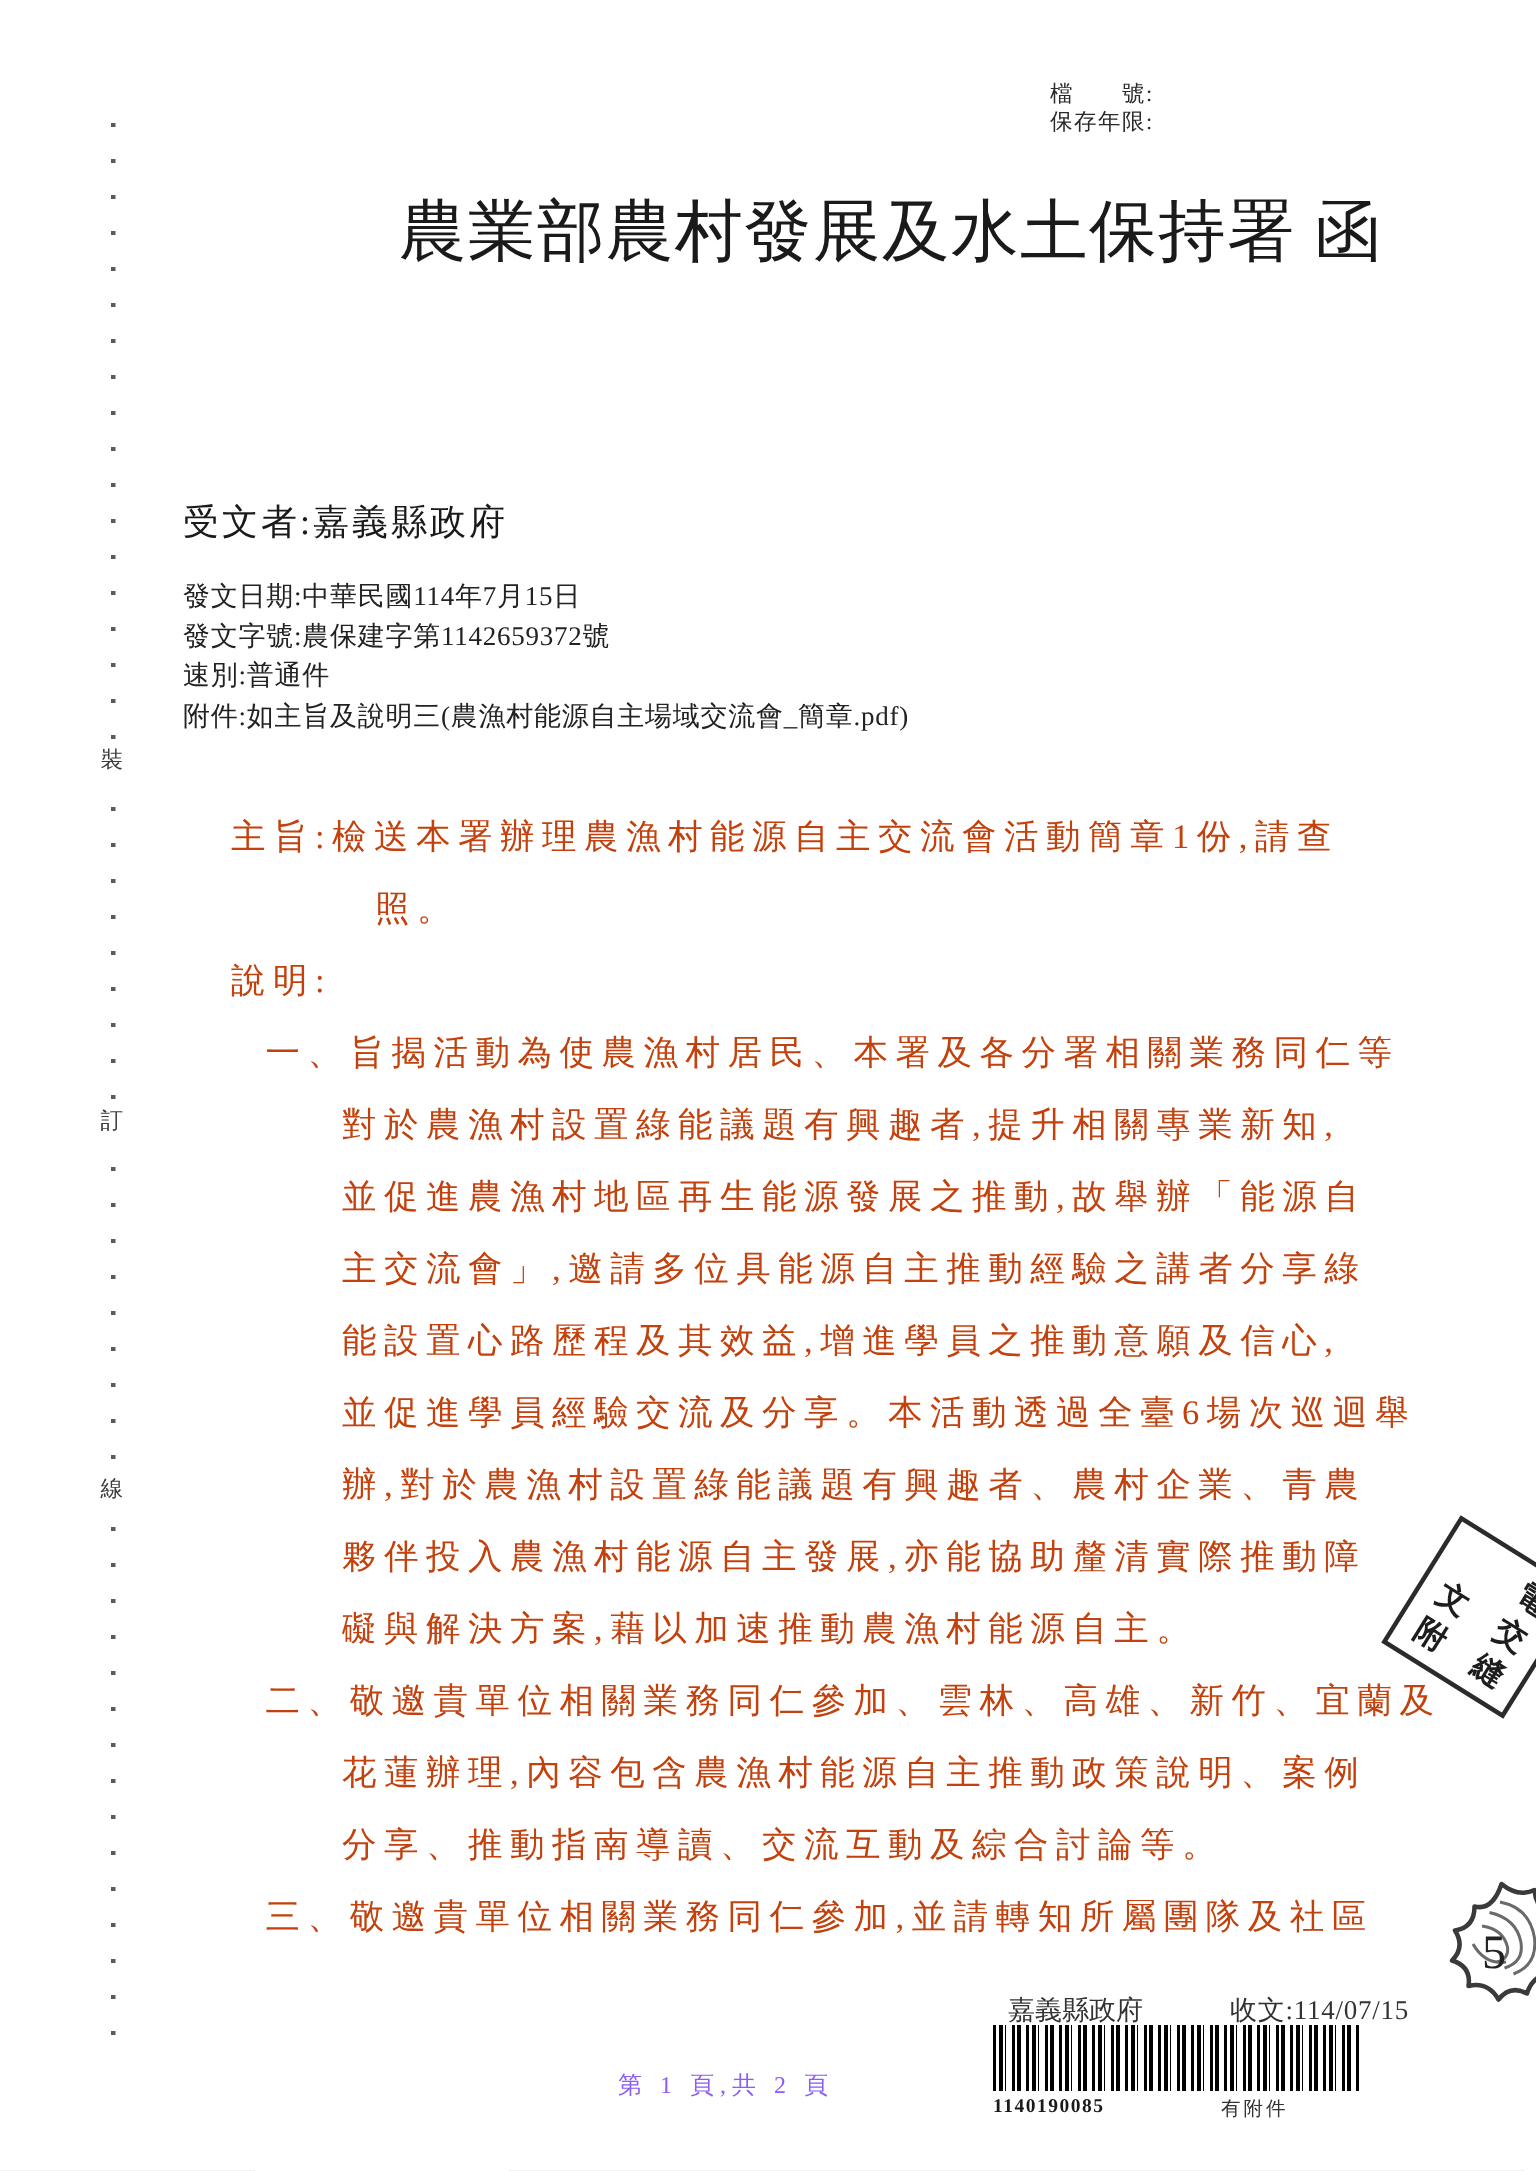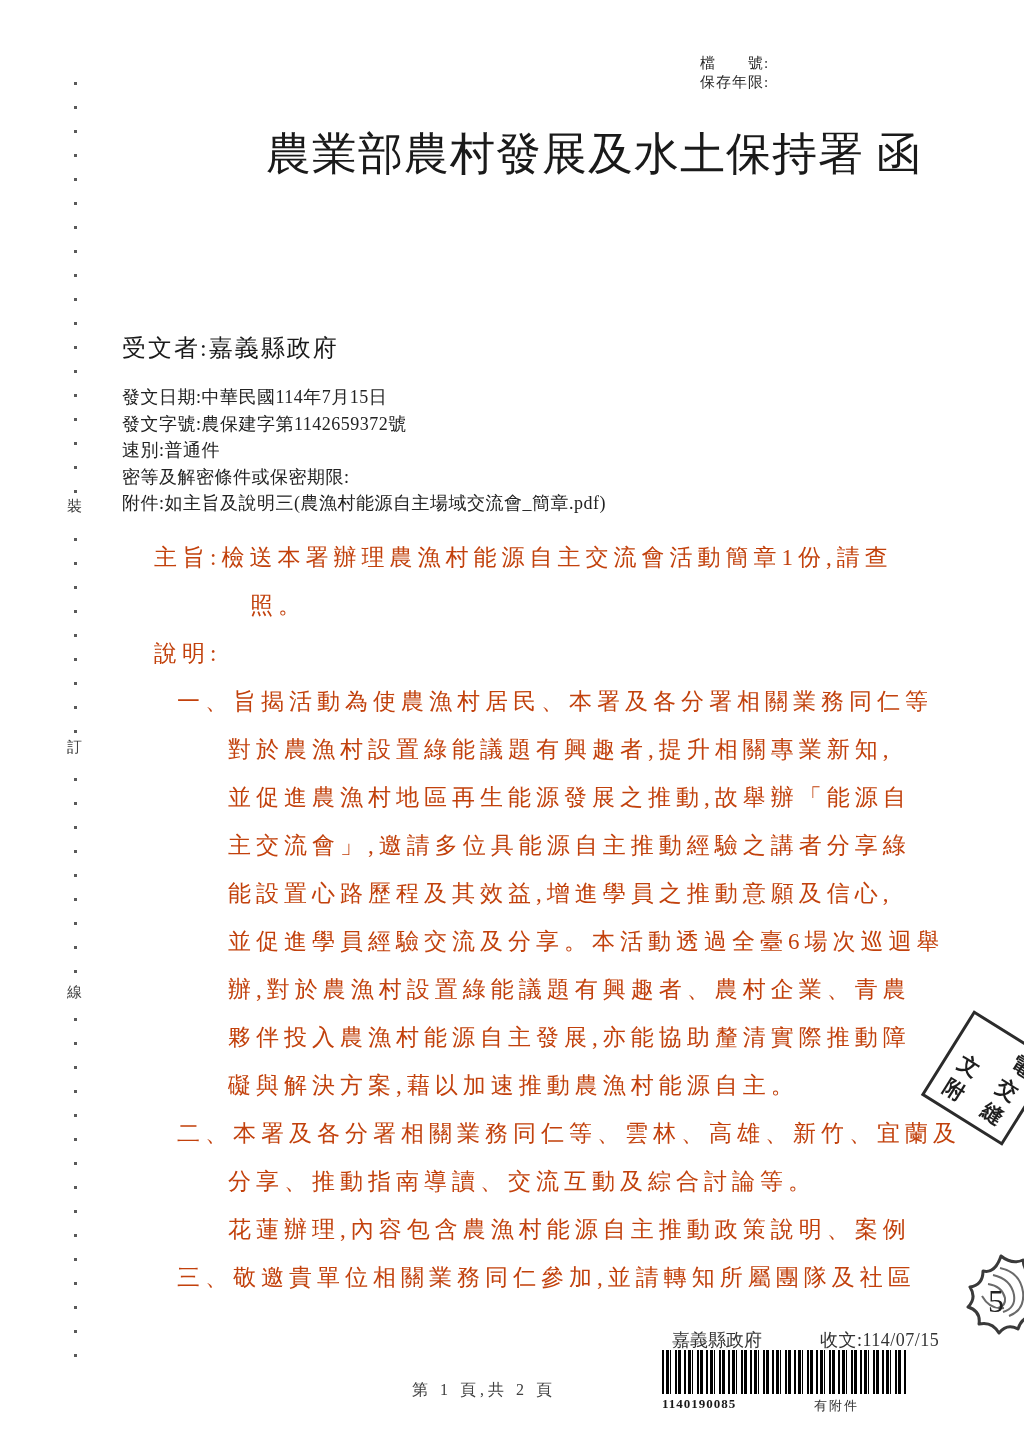--- a/index.html
+++ b/index.html
@@ -120,21 +120,21 @@
     color: #1a1a1a;
   }
   .barcode-caption .num { font-weight: bold; letter-spacing: 1px; font-family: "Liberation Serif", serif; }
   .barcode-caption .attach { position: absolute; left: 152px; top: 1px; font-weight: normal; color: #333; letter-spacing: 2px; }
 
   .page-footer {
     position: absolute;
     left: 412px; top: 1380px;
     font-size: 16px;
     letter-spacing: 4px;
-    color: #404040;
+    color: #8b5cf6;
   }
 
   
   .exchange-stamp {
     position: absolute;
     left: 940px; top: 1028px;
     width: 96px; height: 100px;
     border: 3px solid #2b2b2b;
     transform: rotate(32deg);
     display: grid;
@@ -177,42 +177,41 @@
 
   <div class="doc-title">農業部農村發展及水土保持署 函</div>
 
 
   <div class="recipient">受文者:嘉義縣政府</div>
 
   <div class="meta-block">
     <div>發文日期:中華民國114年7月15日</div>
     <div>發文字號:農保建字第1142659372號</div>
     <div>速別:普通件</div>
-    <div>密等及解密條件或保密期限:</div>
     <div>附件:如主旨及說明三(農漁村能源自主場域交流會_簡章.pdf)</div>
   </div>
 
   <div class="main-body">
     <div class="bline"><span>主旨:</span><span>檢送本署辦理農漁村能源自主交流會活動簡章1份,請查</span></div>
     <div class="bline indent-subject">照。</div>
     <div class="bline">說明:</div>
 
     <div class="bline"><span class="num">一、</span><span>旨揭活動為使農漁村居民、本署及各分署相關業務同仁等</span></div>
     <div class="bline indent-cont">對於農漁村設置綠能議題有興趣者,提升相關專業新知,</div>
     <div class="bline indent-cont">並促進農漁村地區再生能源發展之推動,故舉辦「能源自</div>
     <div class="bline indent-cont">主交流會」,邀請多位具能源自主推動經驗之講者分享綠</div>
     <div class="bline indent-cont">能設置心路歷程及其效益,增進學員之推動意願及信心,</div>
     <div class="bline indent-cont">並促進學員經驗交流及分享。本活動透過全臺6場次巡迴舉</div>
     <div class="bline indent-cont">辦,對於農漁村設置綠能議題有興趣者、農村企業、青農</div>
     <div class="bline indent-cont">夥伴投入農漁村能源自主發展,亦能協助釐清實際推動障</div>
     <div class="bline indent-cont">礙與解決方案,藉以加速推動農漁村能源自主。</div>
 
-    <div class="bline"><span class="num">二、</span><span>本署及各分署相關業務同仁等、雲林、高雄、新竹、宜蘭及</span></div>
+    <div class="bline"><span class="num">二、</span><span>敬邀貴單位相關業務同仁參加、雲林、高雄、新竹、宜蘭及</span></div>
+    <div class="bline indent-cont">花蓮辦理,內容包含農漁村能源自主推動政策說明、案例</div>
     <div class="bline indent-cont">分享、推動指南導讀、交流互動及綜合討論等。</div>
-    <div class="bline indent-cont">花蓮辦理,內容包含農漁村能源自主推動政策說明、案例</div>
 
     <div class="bline"><span class="num">三、</span><span>敬邀貴單位相關業務同仁參加,並請轉知所屬團隊及社區</span></div>
   </div>
 
   <div class="receipt-line">
     <span>嘉義縣政府</span>
     <span class="received">收文:114/07/15</span>
   </div>
   <div class="barcode"></div>
   <div class="barcode-caption">

